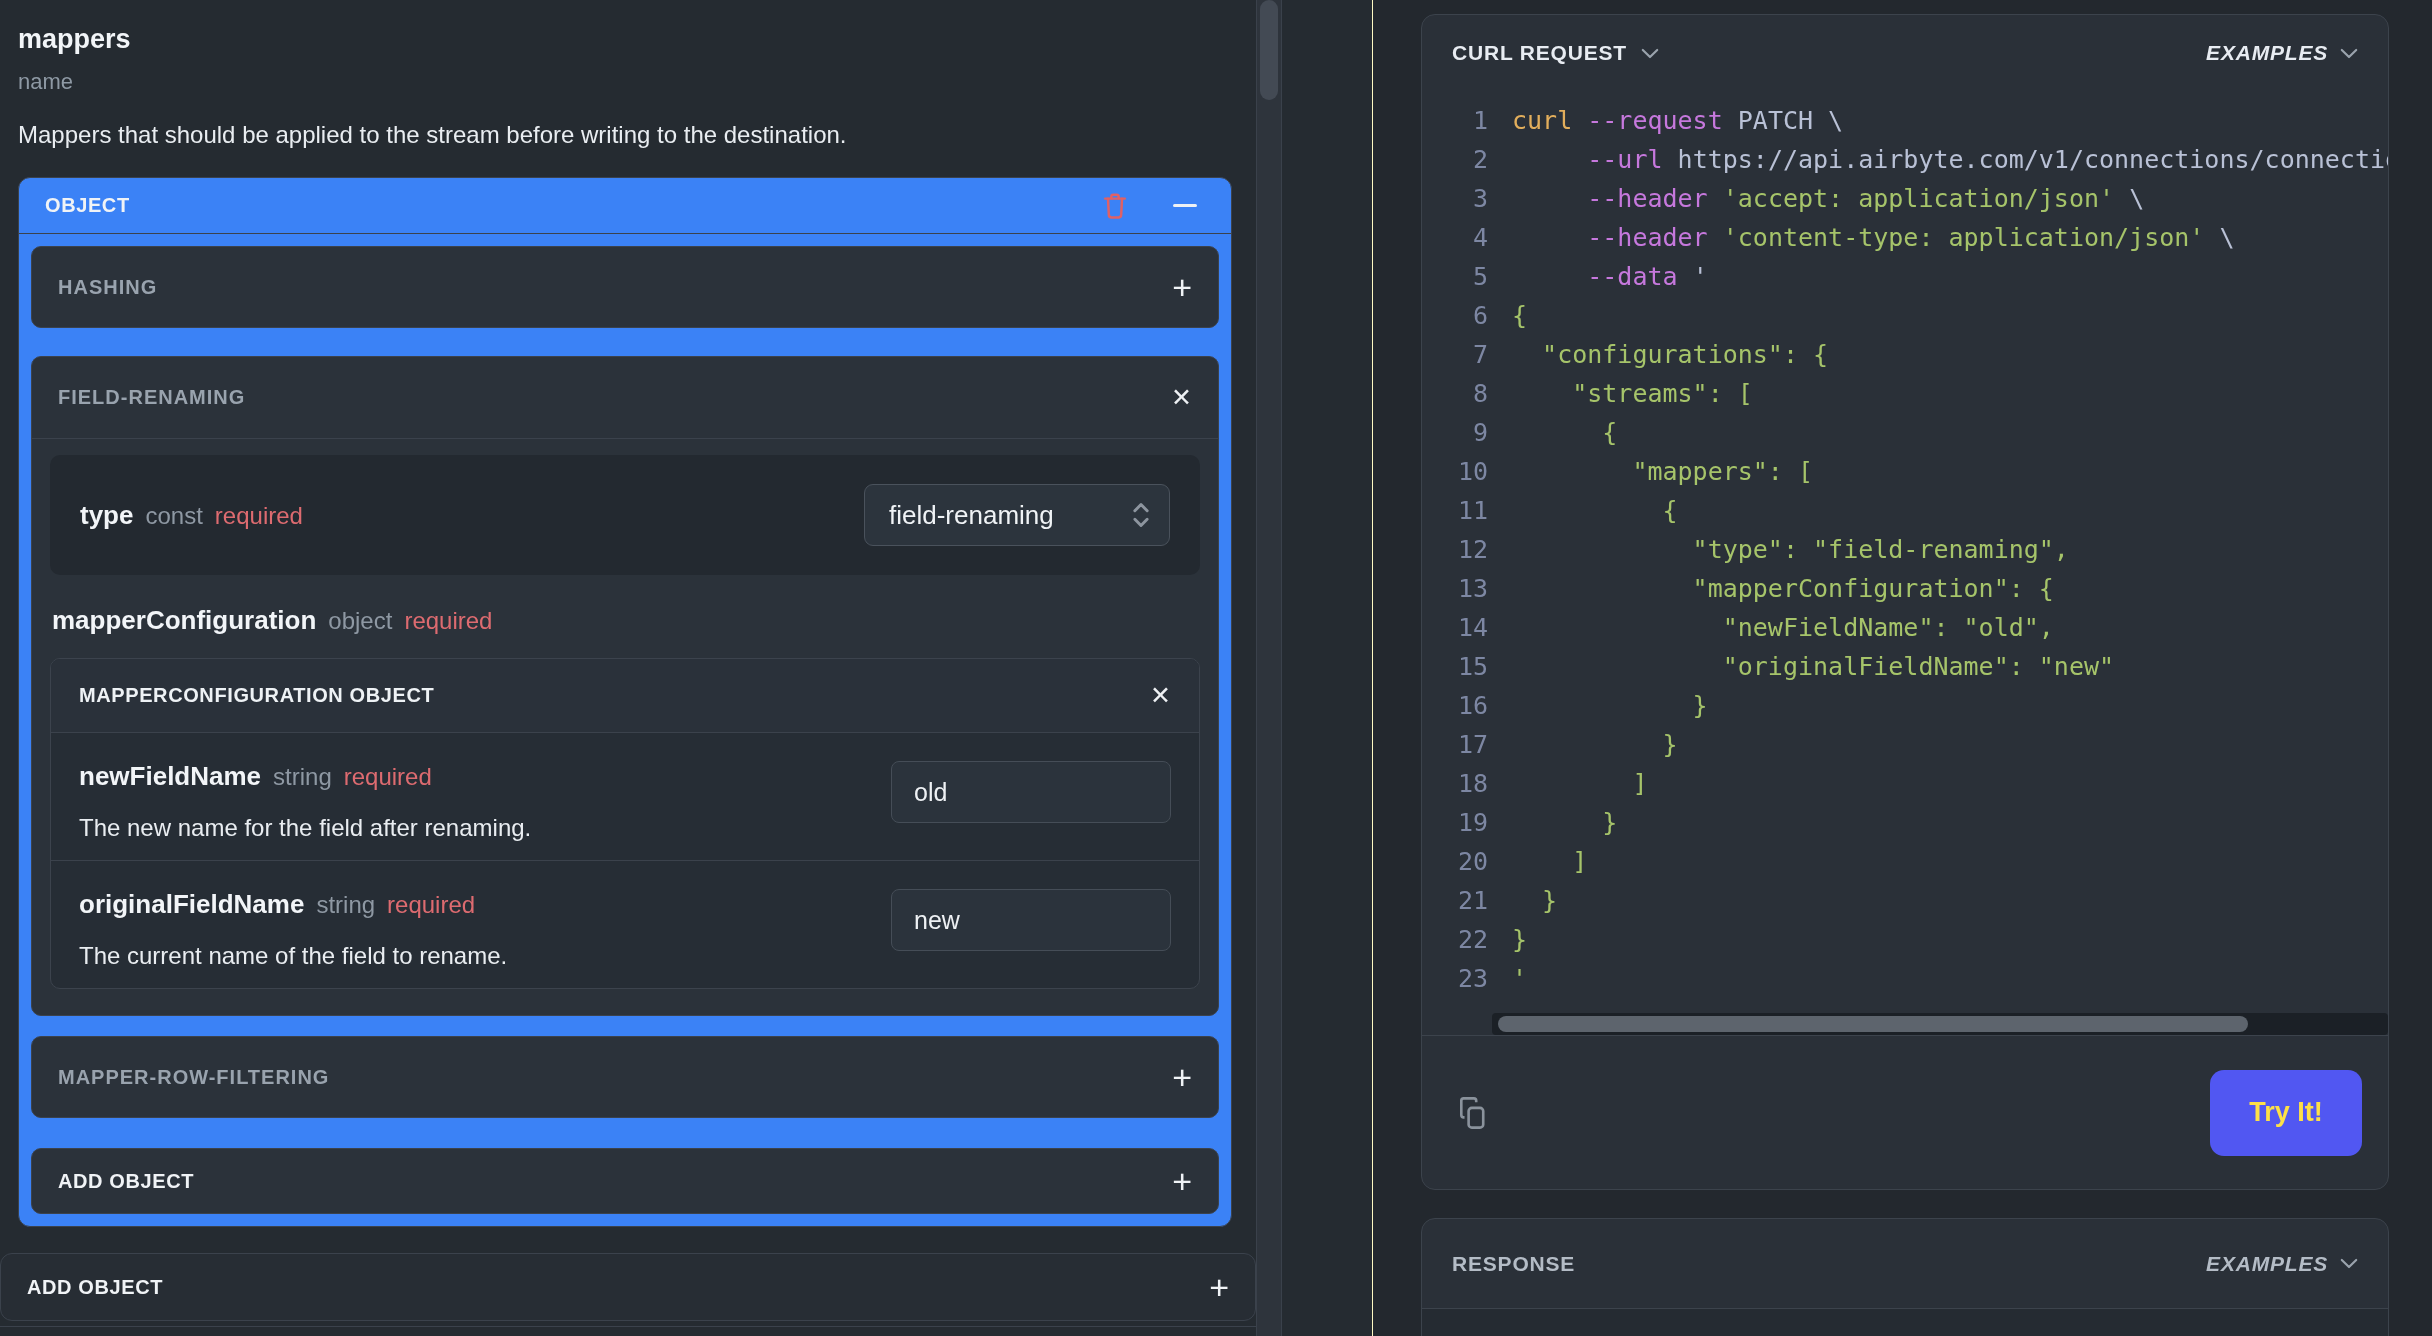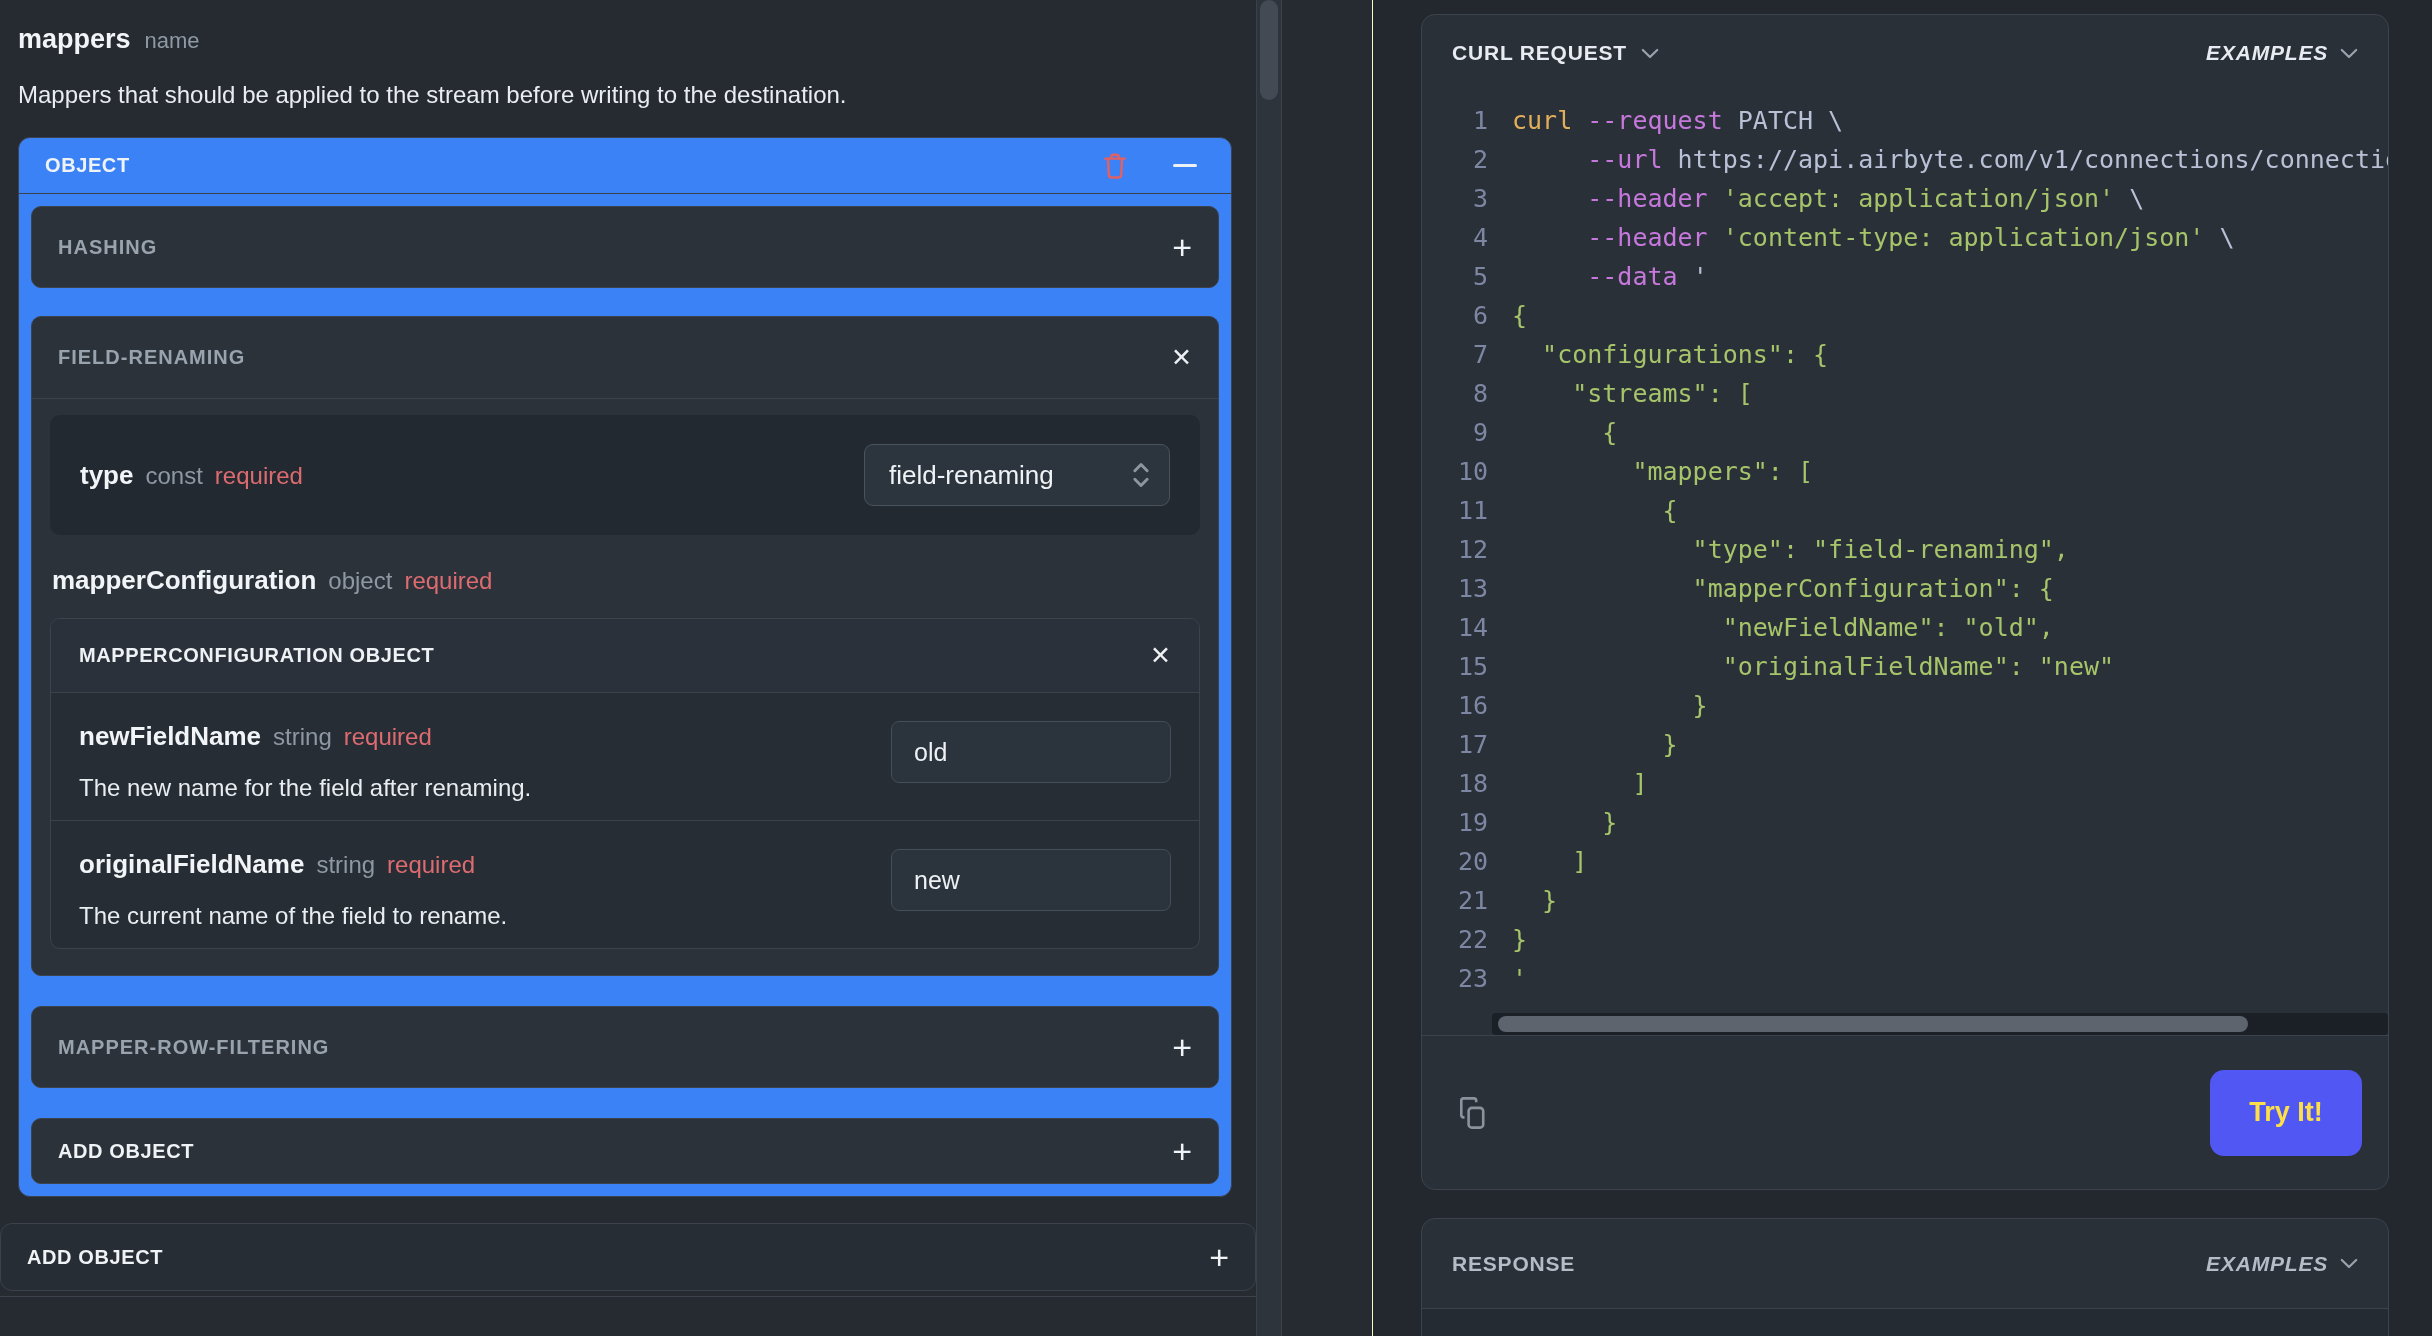--- a/index.html
+++ b/index.html
@@ -4,21 +4,21 @@
 <style>
   * { margin:0; padding:0; box-sizing:border-box; }
   html,body { background:#1e2328; }
   .page {
     position:relative; width:2432px; height:1336px; overflow:hidden;
     background:#252b31; font-family:"Liberation Sans", sans-serif;
     -webkit-font-smoothing:antialiased;
   }
   
   .left { position:absolute; left:0; top:0; width:1256px; height:1336px; background:#252b31; }
-  .title-row { margin:24px 0 0 18px; display:flex; align-items:baseline; gap:14px; }
+  .title-row { margin:24px 0 0 18px; display:flex; align-items:baseline; gap:14px;flex-direction:column; }
   .fname { font-size:27px; font-weight:bold; color:#f2f5f8; }
   .ftype { font-size:22px; color:#8e99a4; }
   .fdesc { margin:26px 0 0 18px; font-size:24px; color:#e9edf1; }
 
   .outer-card { margin:28px 0 0 18px; width:1214px; background:#3b82f6;
     border:1px solid #3b424c; border-radius:12px; }
   .obj-head { height:56px; display:flex; align-items:center; justify-content:space-between;
     padding:0 26px; border-bottom:1px solid #3b424c; }
   .obj-title { font-size:20px; font-weight:bold; letter-spacing:.6px; color:#f0f3f6; }
   .head-actions { display:flex; align-items:center; gap:30px; }
@@ -56,21 +56,21 @@
     padding:0 28px; background:#2a313a; border-bottom:1px solid #3b424c; }
   .mc-title { font-size:20px; font-weight:bold; letter-spacing:.6px; color:#eef2f5; }
   .mc-row { padding:28px 28px 18px; border-bottom:1px solid #3b424c;
     display:flex; align-items:flex-start; justify-content:space-between; }
   .mc-row:last-child { border-bottom:none; }
   .mc-row-left { flex:1; }
   .mc-desc { margin-top:22px; font-size:24px; color:#e9edf1; }
   .tin { width:280px; height:62px; background:#2b333c; border:1px solid #454d57; border-radius:8px;
     color:#eef1f4; font-size:25px; padding:0 22px; font-family:"Liberation Sans", sans-serif; outline:none; }
 
-  .mt30 { margin-top:30px; }
+  .mt30 { margin-top:20px; }
   .add-inner { margin-top:30px; height:66px; }
   .bottom-add { margin:26px 0 0 0; width:1256px; height:68px; display:flex; align-items:center;
     justify-content:space-between; padding:0 26px; background:#272d34;
     border:1px solid #3b424c; border-radius:12px; }
   .bottom-divider { margin-top:5px; border-top:1px solid #3b424c; width:1256px; }
 
   
   .vscroll { position:absolute; left:1256px; top:0; width:26px; height:1336px; background:#2e343c;
     border-left:1px solid #3a414b; border-right:1px solid #3a414b; }
   .vthumb { position:absolute; left:3px; top:0; width:18px; height:100px; background:#434a54; border-radius:9px; }

